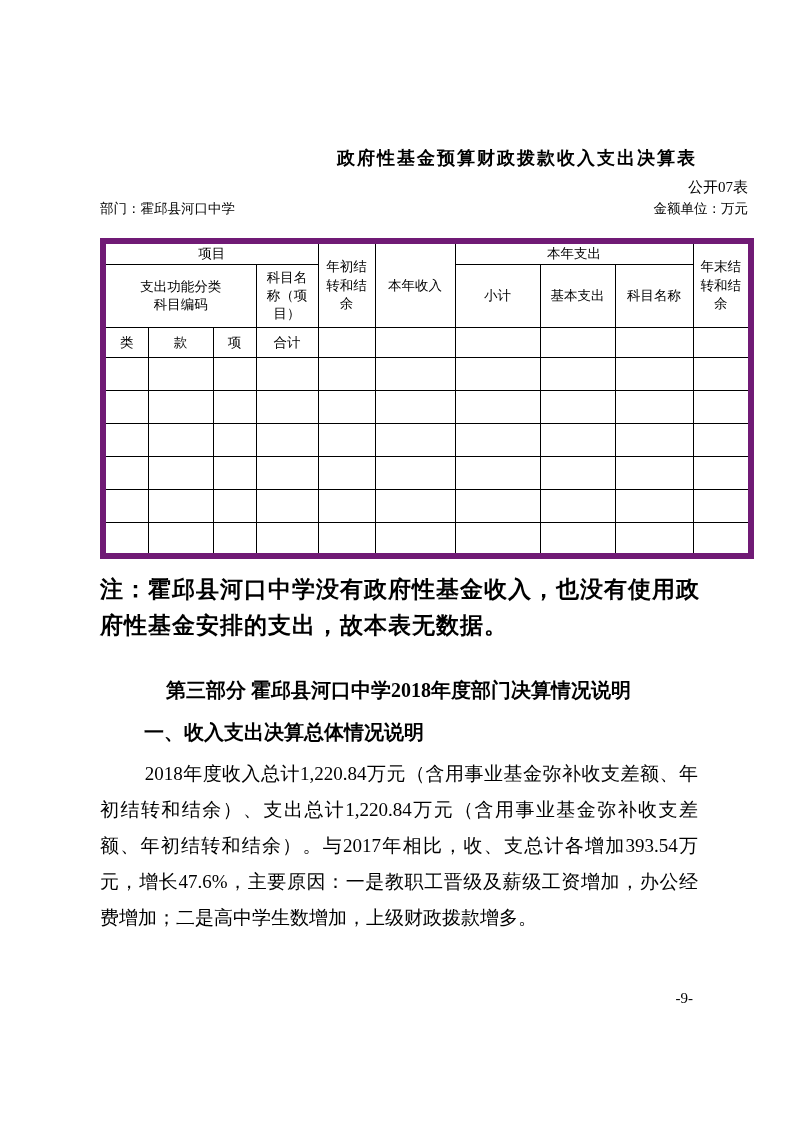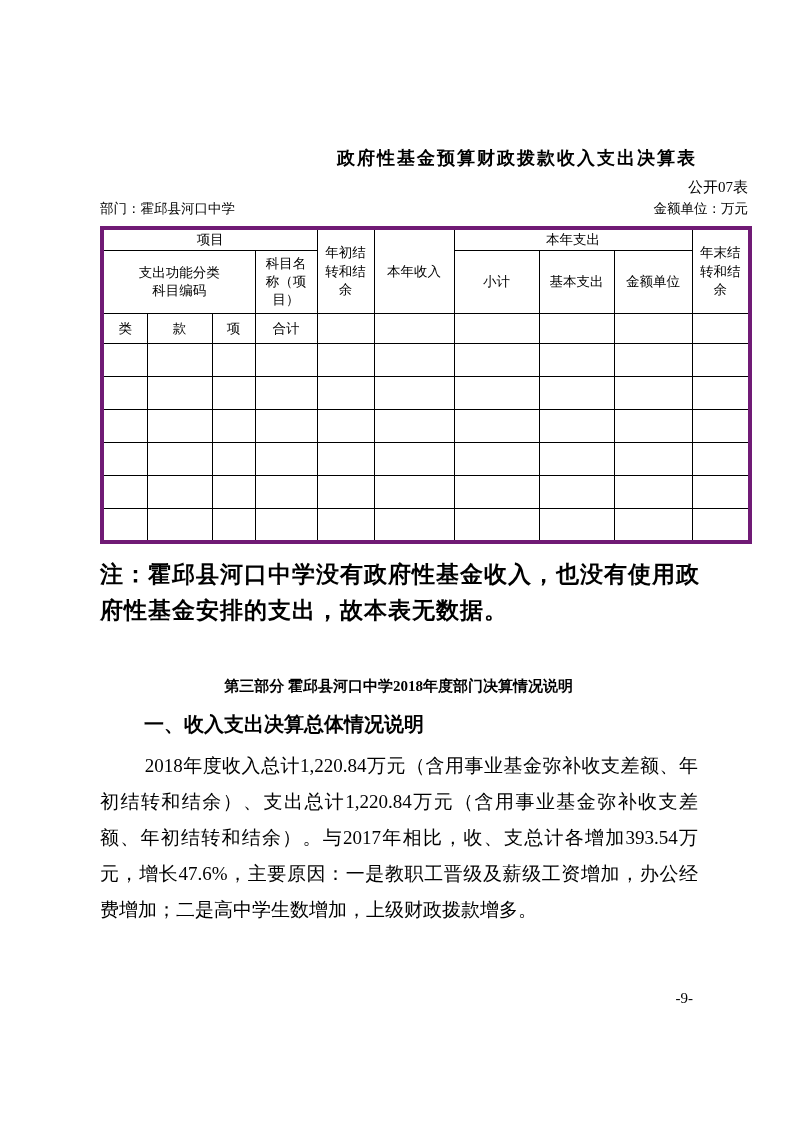--- a/index.html
+++ b/index.html
@@ -18,23 +18,23 @@
     text-align: right; font-size: 18px; font-weight: bold; letter-spacing: 2px;
   }
   .table-code { margin-top: 8px; width: 648px; text-align: right; font-size: 15px; }
   .meta-row {
     margin-top: 3px; width: 648px;
     display: flex; justify-content: space-between; font-size: 13.5px;
   }
   .meta-dept { }
 
   table.fund {
-    margin-top: 8px; width: 648px;
+    margin-top: 20px; width: 648px;
     border-collapse: collapse; table-layout: fixed;
-    border: 4px solid #701a75;
+    border: 6px solid #701a75;
     padding-left: 9px;
   }
   table.fund td {
     border: 1px solid #000;
     text-align: center; vertical-align: middle;
     font-size: 13.5px; line-height: 1.35;
     padding: 1px 2px;
     overflow: hidden;
   }
   tr.r1 { height: 22px; }
@@ -44,22 +44,22 @@
   .w3 { display: inline-block; width: 3.2em; line-break: anywhere; word-break: break-all; }
   .w6 { display: inline-block; width: 6.3em; line-break: anywhere; word-break: break-all; }
 
   .note {
     margin-top: 13px; width: 600px;
     font-size: 23px; font-weight: bold;
     line-height: 36px; letter-spacing: 1px;
     text-align: justify;
   }
   .part-heading {
-    margin-top: 48px; width: 597px;
-    text-align: center; font-size: 15px; font-weight: bold;
+    margin-top: 33px; width: 597px;
+    text-align: center; font-size: 20px; font-weight: bold;
   }
   .sub-heading {
     margin-top: 15px; width: 597px;
     font-size: 20px; font-weight: bold; text-indent: 2.2em;
   }
   .body-para {
     margin-top: 10px; width: 598px;
     font-size: 19px; line-height: 36px;
     text-align: justify; text-indent: 2.35em;
   }
@@ -98,21 +98,21 @@
         <td rowspan="2"><span class="w3">年初结转和结余</span></td>
         <td rowspan="2">本年收入</td>
         <td colspan="3">本年支出</td>
         <td rowspan="2"><span class="w3">年末结转和结余</span></td>
       </tr>
       <tr class="r2">
         <td colspan="3"><span class="w6">支出功能分类科目编码</span></td>
         <td><span class="w3">科目名称（项目）</span></td>
         <td>小计</td>
         <td>基本支出</td>
-        <td>金额单位</td>
+        <td>科目名称</td>
       </tr>
       <tr class="r3">
         <td>类</td>
         <td>款</td>
         <td>项</td>
         <td>合计</td>
         <td></td>
         <td></td>
         <td></td>
         <td></td>

